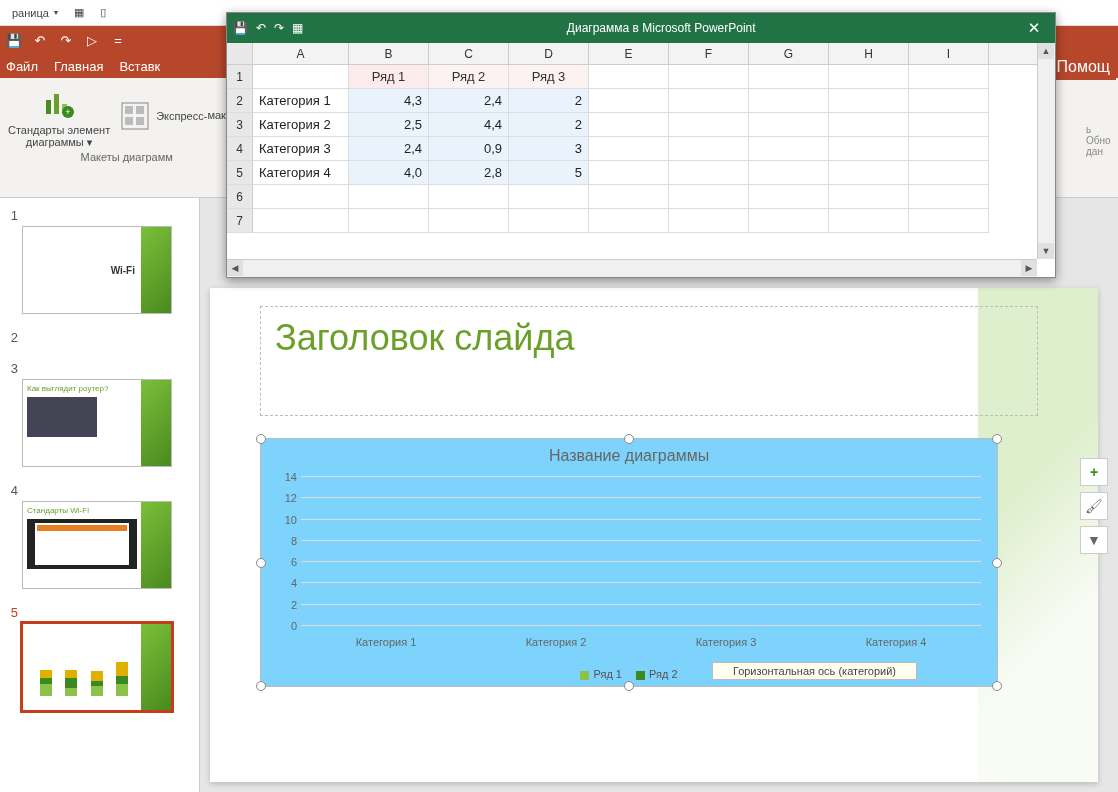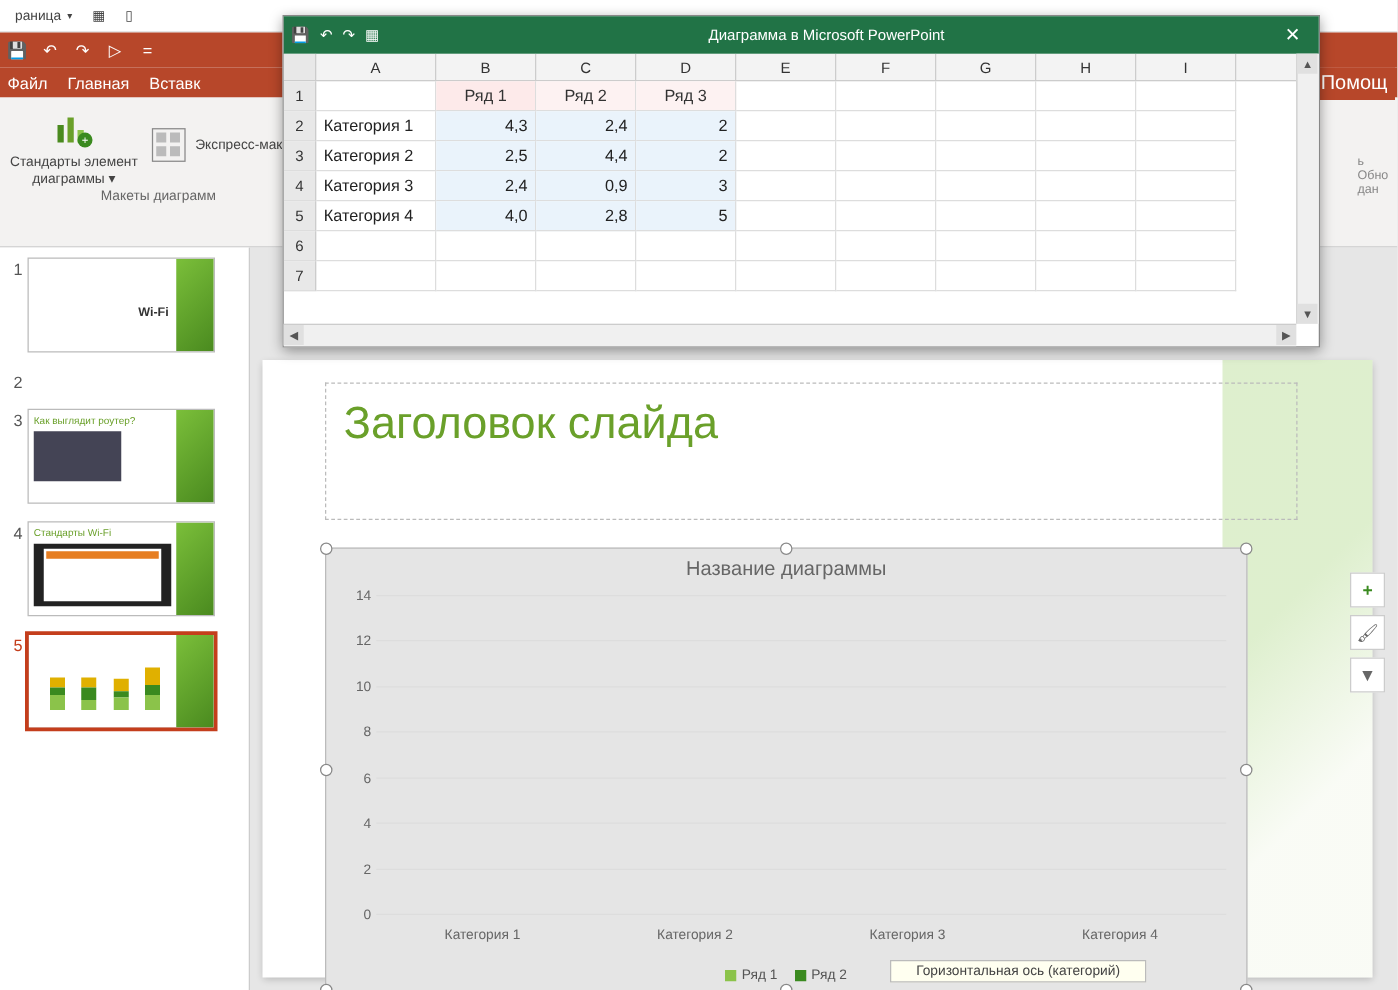--- a/index.html
+++ b/index.html
@@ -16,32 +16,32 @@
 .file-tabs .ft { cursor:pointer; }
 .ribbon-body { height: 120px; background:#f3f2f1; border-bottom:1px solid #ccc; display:flex; align-items:flex-start; padding:4px 8px; gap:10px;}
 .rb-group { display:flex; flex-direction:column; align-items:center; gap:2px; font-size:11px; color:#444;}
 .rb-group .big-icon { width:42px; height:42px; display:flex; align-items:center; justify-content:center; font-size:20px;}
 .rb-caption { font-size:11px; color:#666; text-align:center;}
 
 .lower-area { position:absolute; left:0; right:0; top:198px; bottom:0; display:flex; }
 .slide-panel { width:200px; background:#fff; border-right:1px solid #ccc; overflow-y:auto; padding:8px 4px;}
 .thumb-row { display:flex; align-items:flex-start; gap:4px; margin-bottom:14px;}
 .thumb-num { width:14px; font-size:13px; color:#555; text-align:right; padding-top:2px;}
-.thumb { width:150px; height:76px; background:#fff; border:1px solid #bbb; position:relative; overflow:hidden; font-size:7px; color:#333; padding:4px;}
+.thumb { width:150px; height:88px; background:#fff; border:1px solid #bbb; position:relative; overflow:hidden; font-size:7px; color:#333; padding:4px;margin-top:20px;}
 .thumb.selected { outline:3px solid #c43e1c; outline-offset:-1px;}
 .thumb .green-band{ position:absolute; top:0; bottom:0; right:0; width:30px; background:linear-gradient(135deg,#7bbf3a,#4a8a1f);}
 .thumb .title { color:#6aa02a; font-size:8px; font-weight:500; margin-bottom:2px;}
 
 .canvas { flex:1; background:#e6e6e6; position:relative; overflow:hidden;}
 .slide { position:absolute; left:10px; top:90px; right:20px; bottom:10px; background:#fff; box-shadow:0 2px 6px rgba(0,0,0,.2);}
 .slide .green-deco{ position:absolute; top:0; right:0; bottom:0; width:120px; background:linear-gradient(135deg,#7bbf3a 40%,#e8f0d9 70%); opacity:.25; }
 .title-box { position:absolute; left:50px; right:60px; top:18px; height:110px; border:1px dashed #bbb; padding:10px 14px;}
 .title-box .slide-title { color:#6aa02a; font-size:36px; font-weight:400;}
 
-.chart-box { position:absolute; left:50px; right:100px; top:150px; height:355px; border:1px solid #bbb; background:#e5e5e5;}
+.chart-box { position:absolute; left:50px; right:100px; top:150px; height:249px; border:1px solid #bbb; background:#7dd3fc;}
 .sel-handle { width:10px; height:10px; background:#fff; border:1px solid #888; border-radius:50%; position:absolute;}
 .chart-title { text-align:center; font-size:16px; color:#666; padding:8px 0 2px;}
 .plot-area { position:absolute; left:40px; right:16px; top:38px; bottom:60px;}
 .y-axis { position:absolute; left:-30px; top:0; bottom:0; width:28px;}
 .y-tick { position:absolute; right:2px; font-size:11px; color:#666; transform:translateY(50%);}
 .grid-line { position:absolute; left:0; right:0; height:1px; background:#ddd;}
 .bars { position:absolute; left:0; right:0; top:0; bottom:0; display:flex; justify-content:space-around; align-items:flex-end;}
 .bar-group { width:66px; display:flex; flex-direction:column-reverse; position:relative;}
 .seg { width:100%;}
 .cat-label { position:absolute; bottom:-22px; left:50%; transform:translateX(-50%); font-size:11px; color:#666; white-space:nowrap;}

